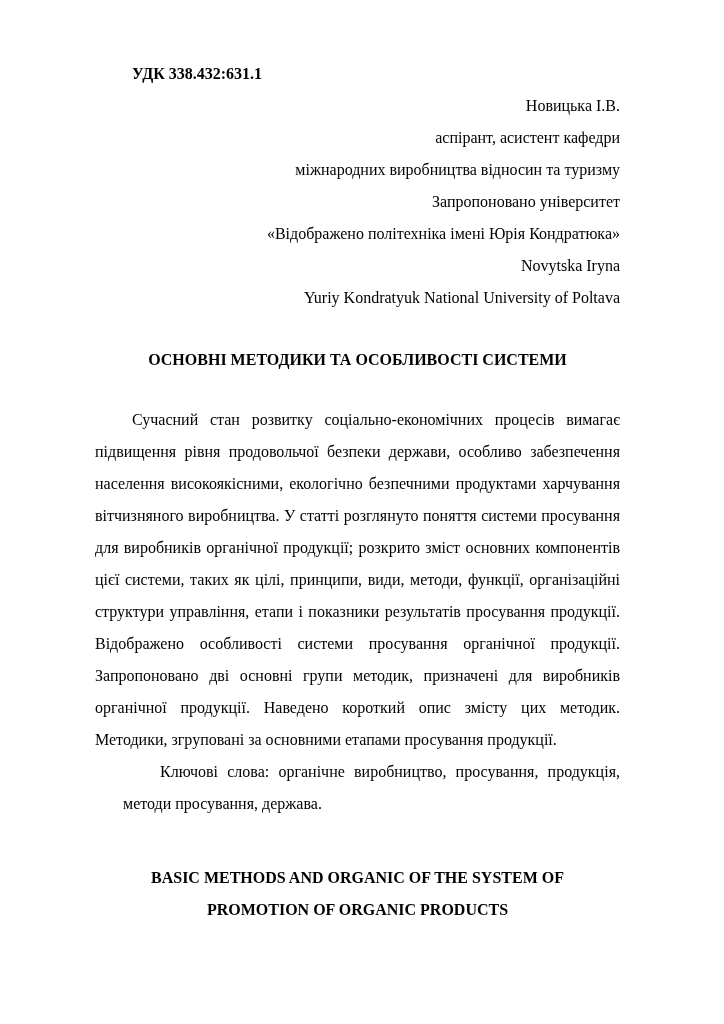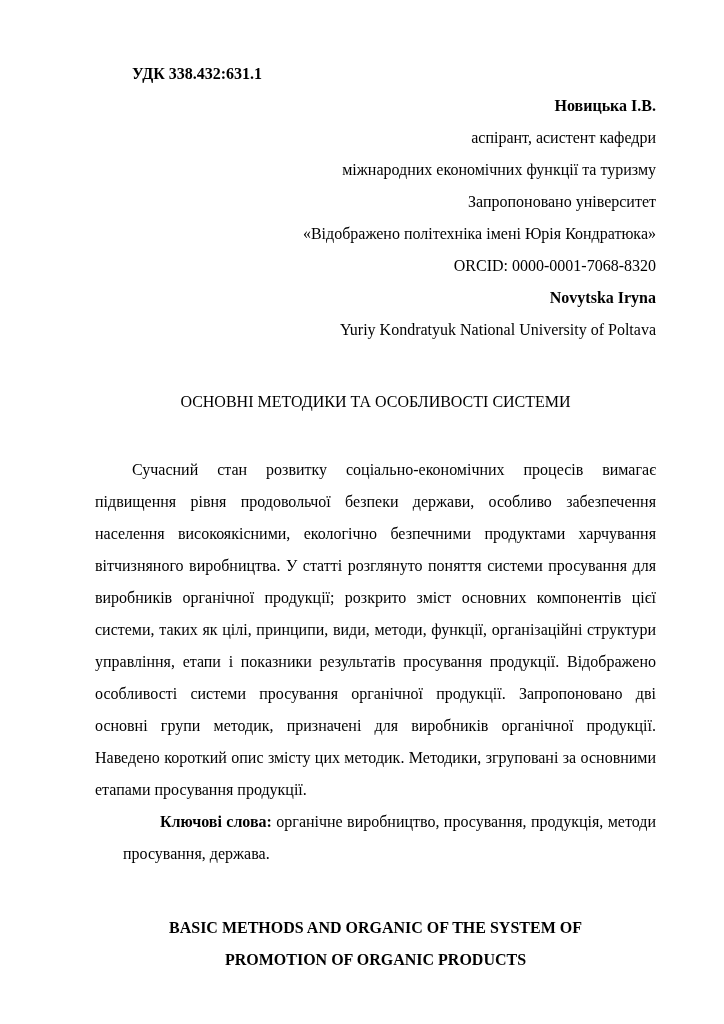--- a/index.html
+++ b/index.html
@@ -8,38 +8,38 @@
     width: 724px;
     height: 1024px;
     overflow: hidden;
     font-family: "Liberation Serif", "DejaVu Serif", serif;
     font-size: 16px;
     color: #000000;
   }
   .page {
     width: 724px;
     height: 1024px;
-    padding: 58px 68px 30px 95px;
+    padding: 58px 104px 30px 95px;
     line-height: 2.0;
   }
-  .bold { font-weight: bold; }
+  .bold { font-weight: normal; }
   .right { text-align: right; }
   .udc {
     font-weight: bold;
     margin-left: 37px;
   }
   .author-ua { margin-top: 0; }
   .author-en { }
   .title-ua {
-    margin-top: 40px;
-    font-weight: normal;
+    margin-top: 30px;
+    font-weight: bold;
     text-align: center;
   }
   .abstract {
-    margin-top: 36px;
+    margin-top: 28px;
     text-align: justify;
     text-indent: 37px;
   }
   .keywords {
     text-align: justify;
     text-indent: 37px;
     margin-left: 28px;
   }
   .title-en {
     margin-top: 42px;
@@ -50,24 +50,23 @@
 </head>
 <body>
 
 <div class="page">
 
   <p class="udc">УДК 338.432:631.1</p>
 
   <div class="author-ua right">
     <p class="bold">Новицька І.В.</p>
     <p>аспірант, асистент кафедри</p>
-    <p>міжнародних економічних функції та туризму</p>
+    <p>міжнародних виробництва відносин та туризму</p>
     <p>Запропоновано університет</p>
     <p>«Відображено політехніка імені Юрія Кондратюка»</p>
-    <p>ORCID: 0000-0001-7068-8320</p>
   </div>
 
   <div class="author-en right">
     <p class="bold">Novytska Iryna</p>
     <p>Yuriy Kondratyuk National University of Poltava</p>
   </div>
 
   <div class="title-ua">
     <p>ОСНОВНІ МЕТОДИКИ ТА ОСОБЛИВОСТІ СИСТЕМИ</p>
   </div>

